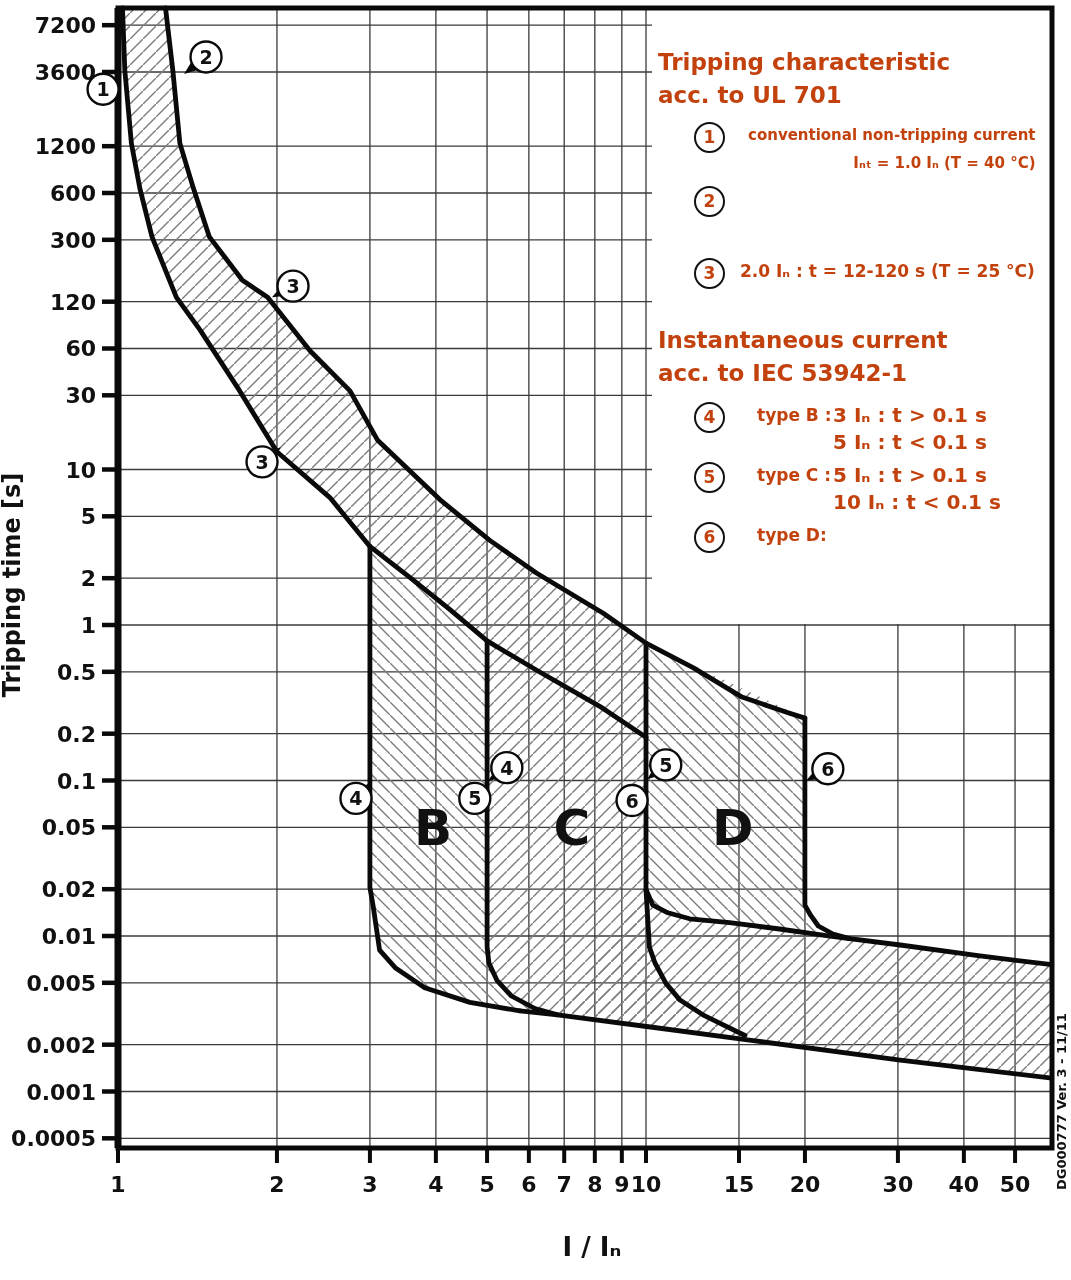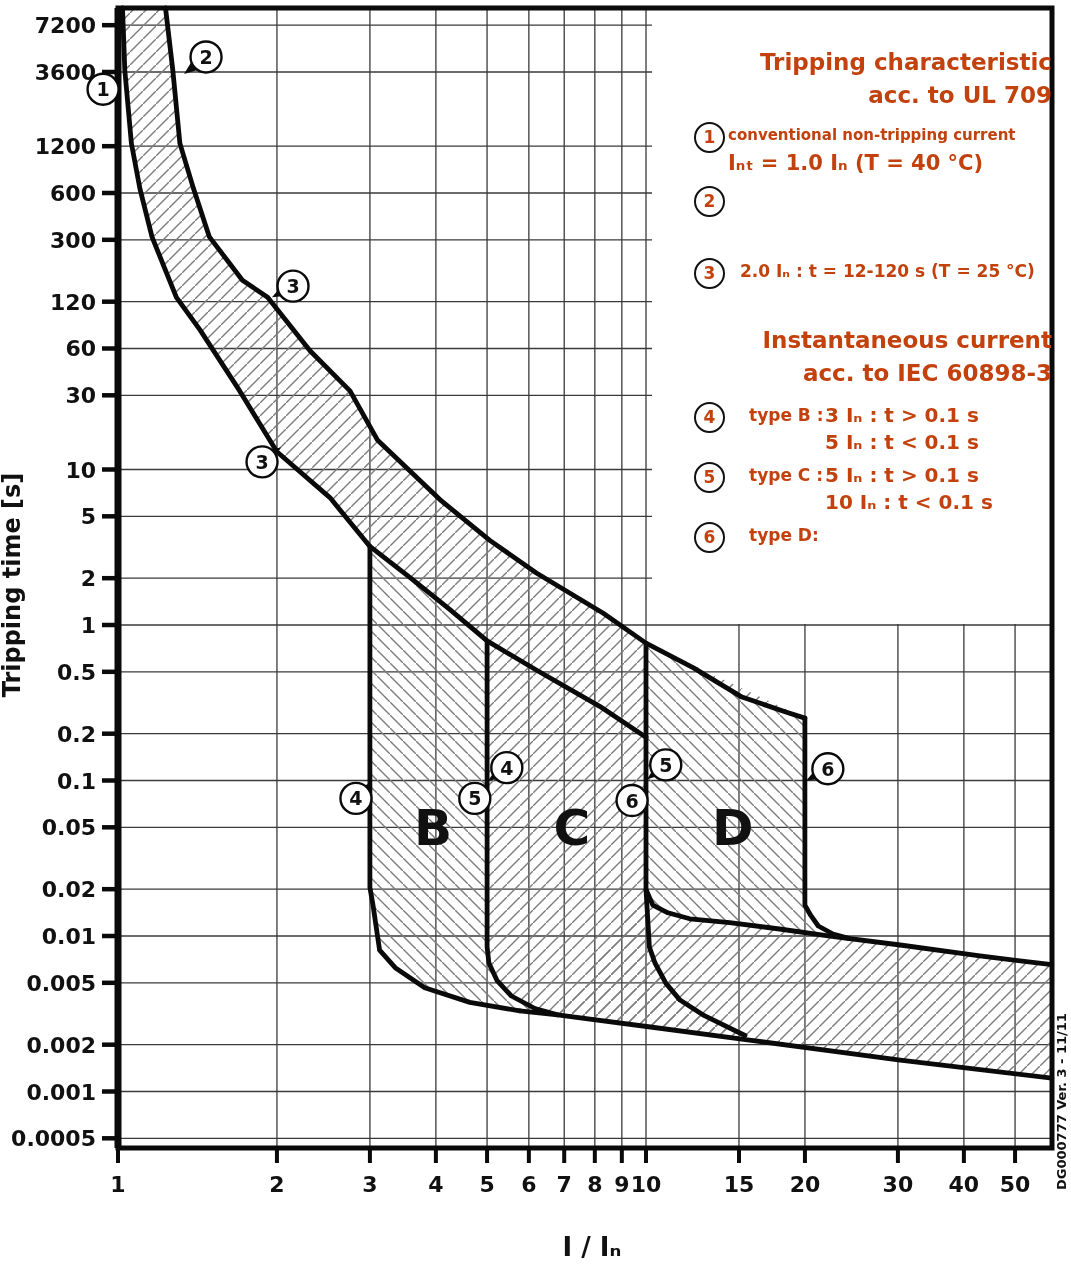--- a/index.html
+++ b/index.html
@@ -1,31 +1,31 @@
 <!DOCTYPE html>
 <html><head>
 <meta charset="utf-8">
 <style>
   html,body{margin:0;padding:0;background:#fff;}
   #canvas{position:relative;width:1071px;height:1280px;background:#fff;overflow:hidden;
           font-family:"DejaVu Sans",sans-serif;color:#c2410c;padding-left:44px;}
   svg{position:absolute;left:0;top:0;}
   svg text{font-family:"DejaVu Sans",sans-serif;fill:#111;}
   .legend{position:absolute;left:650px;top:46px;width:402px;}
-  .lg-title{position:absolute;left:0;width:100%;text-align:right;font-weight:bold;
+  .lg-title{position:absolute;left:8px;width:100%;text-align:left;font-weight:bold;
             font-size:23px;line-height:33px;}
   .lg-item{position:absolute;left:0;width:100%;display:flex;align-items:flex-start;}
   .lg-circle{flex:0 0 auto;width:27px;height:27px;border:2.5px solid #111;border-radius:50%;
              text-align:center;line-height:26px;font-size:17px;font-weight:bold;background:#fff;
              margin-left:44px;}
-  .lg-col{margin-left:3px;}
+  .lg-col{margin-left:23px;}
   .lg-line1{font-size:15px;font-weight:bold;line-height:20px;padding-top:3px;}
-  .lg-line2{font-size:21px;font-weight:bold;line-height:22px;margin-top:7px;}
+  .lg-line2{font-size:15px;font-weight:bold;line-height:22px;margin-top:7px;text-align:right;}
   .lg-single{font-size:17px;font-weight:bold;line-height:27px;margin-left:15px;}
-  .lg-type{font-size:17px;font-weight:bold;line-height:27px;margin-left:24px;flex:0 0 76px;}
+  .lg-type{font-size:17px;font-weight:bold;line-height:27px;margin-left:32px;flex:0 0 76px;}
   .lg-conds{font-size:20px;font-weight:bold;line-height:27px;}
 </style>
 </head>
 <body>
 
 <div id="canvas">
 
   <svg id="chart" width="1071" height="1280">
     <defs>
       <pattern id="hatchUp" width="13" height="13" patternUnits="userSpaceOnUse">
@@ -211,21 +211,21 @@
         <text x="827.8391205057385" y="775.7524475034614" text-anchor="middle" font-size="19" font-weight="bold">6</text>
       </g>
     <g id="g-misc">
         <text transform="translate(1066,1190) rotate(-90)" text-anchor="start" font-size="13" font-weight="bold">DG000777 Ver. 3 - 11/11</text>
       </g>
   </svg>
 
   <div class="legend">
     <div class="lg-title" style="top:0">
       <div>Tripping characteristic</div>
-      <div>acc. to UL 709</div>
+      <div>acc. to UL 701</div>
     </div>
 
     <div class="lg-item" style="top:76px">
       <div class="lg-circle">1</div>
       <div class="lg-col">
         <div class="lg-line1">conventional non-tripping current</div>
         <div class="lg-line2">Iₙₜ = 1.0 Iₙ   (T = 40 °C)</div>
       </div>
     </div>
 
@@ -233,21 +233,21 @@
       <div class="lg-circle">2</div>
     </div>
 
     <div class="lg-item" style="top:212px">
       <div class="lg-circle">3</div>
       <div class="lg-single">2.0 Iₙ :  t = 12-120 s (T = 25 °C)</div>
     </div>
 
     <div class="lg-title" style="top:278px">
       <div>Instantaneous current</div>
-      <div>acc. to IEC 60898-3</div>
+      <div>acc. to IEC 53942-1</div>
     </div>
 
     <div class="lg-item" style="top:356px">
       <div class="lg-circle">4</div>
       <div class="lg-type">type B :</div>
       <div class="lg-conds">
         <div>3 Iₙ  : t &gt; 0.1 s</div>
         <div>5 Iₙ  : t &lt; 0.1 s</div>
       </div>
     </div>

